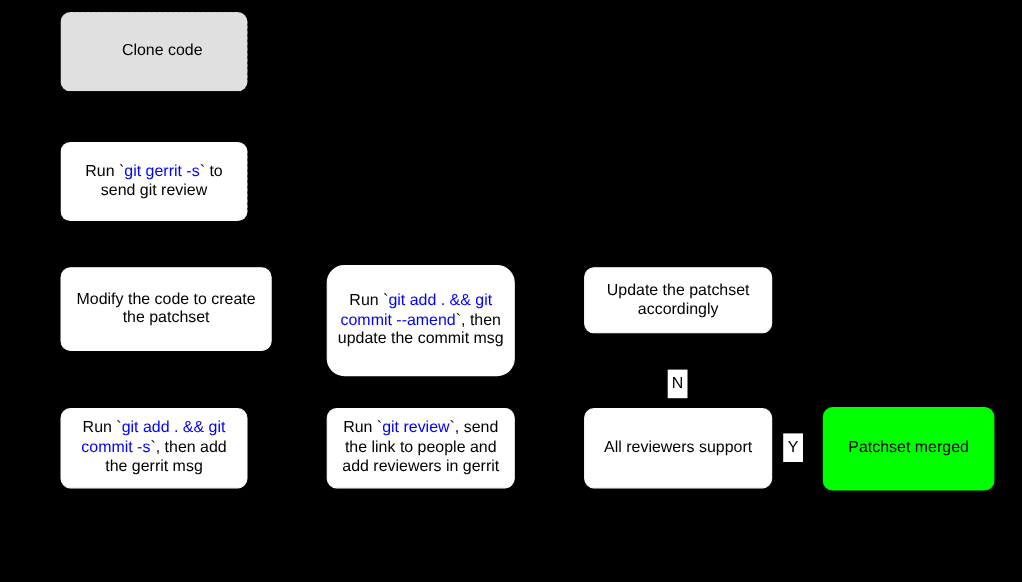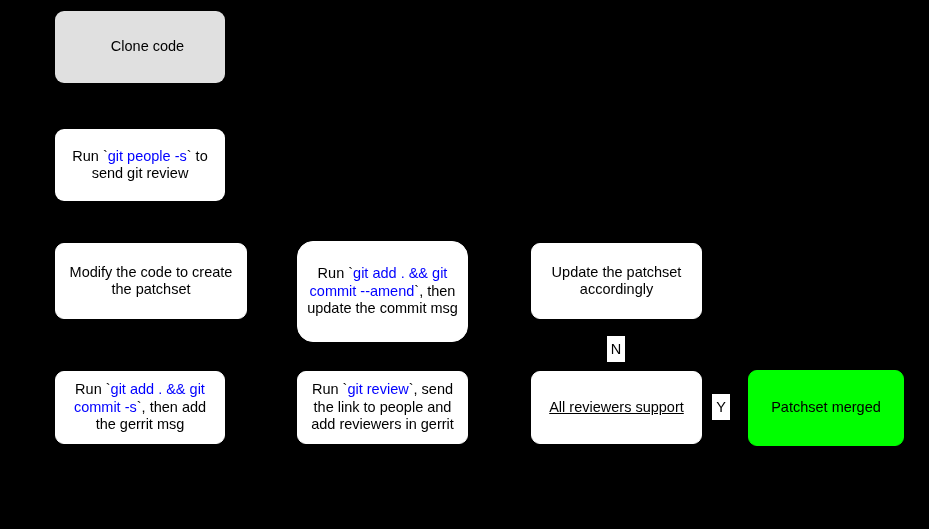--- a/index.html
+++ b/index.html
@@ -75,44 +75,44 @@
 </head>
 <body style="background: rgb(0, 0, 0);">
 
 <div id="canvas" style="background: rgb(0, 0, 0);">
 
   <div class="node node-gray node-dashed" id="n-clone-code" style="left: 55px; top: 11px; width: 170px; height: 72px;">
     <span class="txt"><span>Clone code</span></span>
   </div>
 
   <div class="node node-white node-dashed" id="n-setup-git-review" style="left: 55px; top: 129px; width: 170px; height: 72px;">
-    <span class="txt"><span>Run `</span><span class="cmd">git people -s</span><span>` to send git review</span></span>
+    <span class="txt"><span>Run `</span><span class="cmd">git gerrit -s</span><span>` to send git review</span></span>
   </div>
 
   <div class="node node-white" id="n-modify-code" style="left: 55px; top: 243px; width: 192px; height: 76px;">
     <span class="txt"><span>Modify the code to create the patchset</span></span>
   </div>
 
   <div class="node node-white" id="n-amend-commit" style="left: 297px; top: 241px; width: 171px; height: 101px; border-radius: 16px;">
     <span class="txt"><span>Run `</span><span class="cmd">git add . &amp;&amp; git commit --amend</span><span>`, then update the commit msg</span></span>
   </div>
 
-  <div class="node node-white" id="n-update-patchset" style="left: 531px; top: 243px; width: 171px; height: 76px;">
+  <div class="node node-white" id="n-update-patchset" style="left: 531px; top: 243px; width: 171px; height: 60px;">
     <span class="txt"><span>Update the patchset accordingly</span></span>
   </div>
 
   <div class="node node-white" id="n-add-commit" style="left: 55px; top: 371px; width: 170px; height: 73px;">
     <span class="txt"><span>Run `</span><span class="cmd">git add . &amp;&amp; git commit -s</span><span>`, then add the gerrit msg</span></span>
   </div>
 
   <div class="node node-white" id="n-git-review-send" style="left: 297px; top: 371px; width: 171px; height: 73px; text-align: center;">
     <span class="txt"><span>Run `</span><span class="cmd">git review</span><span>`, send the link to people and add reviewers in gerrit</span></span>
   </div>
 
-  <div class="node node-white" id="n-all-reviewers-support" style="left: 531px; top: 371px; width: 171px; height: 73px; text-decoration: underline;">
+  <div class="node node-white" id="n-all-reviewers-support" style="left: 531px; top: 371px; width: 171px; height: 73px;">
     <span class="txt"><span>All reviewers support</span></span>
   </div>
 
   <div class="node node-green" id="n-patchset-merged" style="left: 748px; top: 370px; width: 156px; height: 76px;">
     <span class="txt"><span>Patchset merged</span></span>
   </div>
 
   <div class="edge-label" id="e-no" style="left: 607px; top: 336px; width: 18px; height: 26px;">N</div>
   <div class="edge-label" id="e-yes" style="left: 712px; top: 394px; width: 18px; height: 26px;">Y</div>
 

